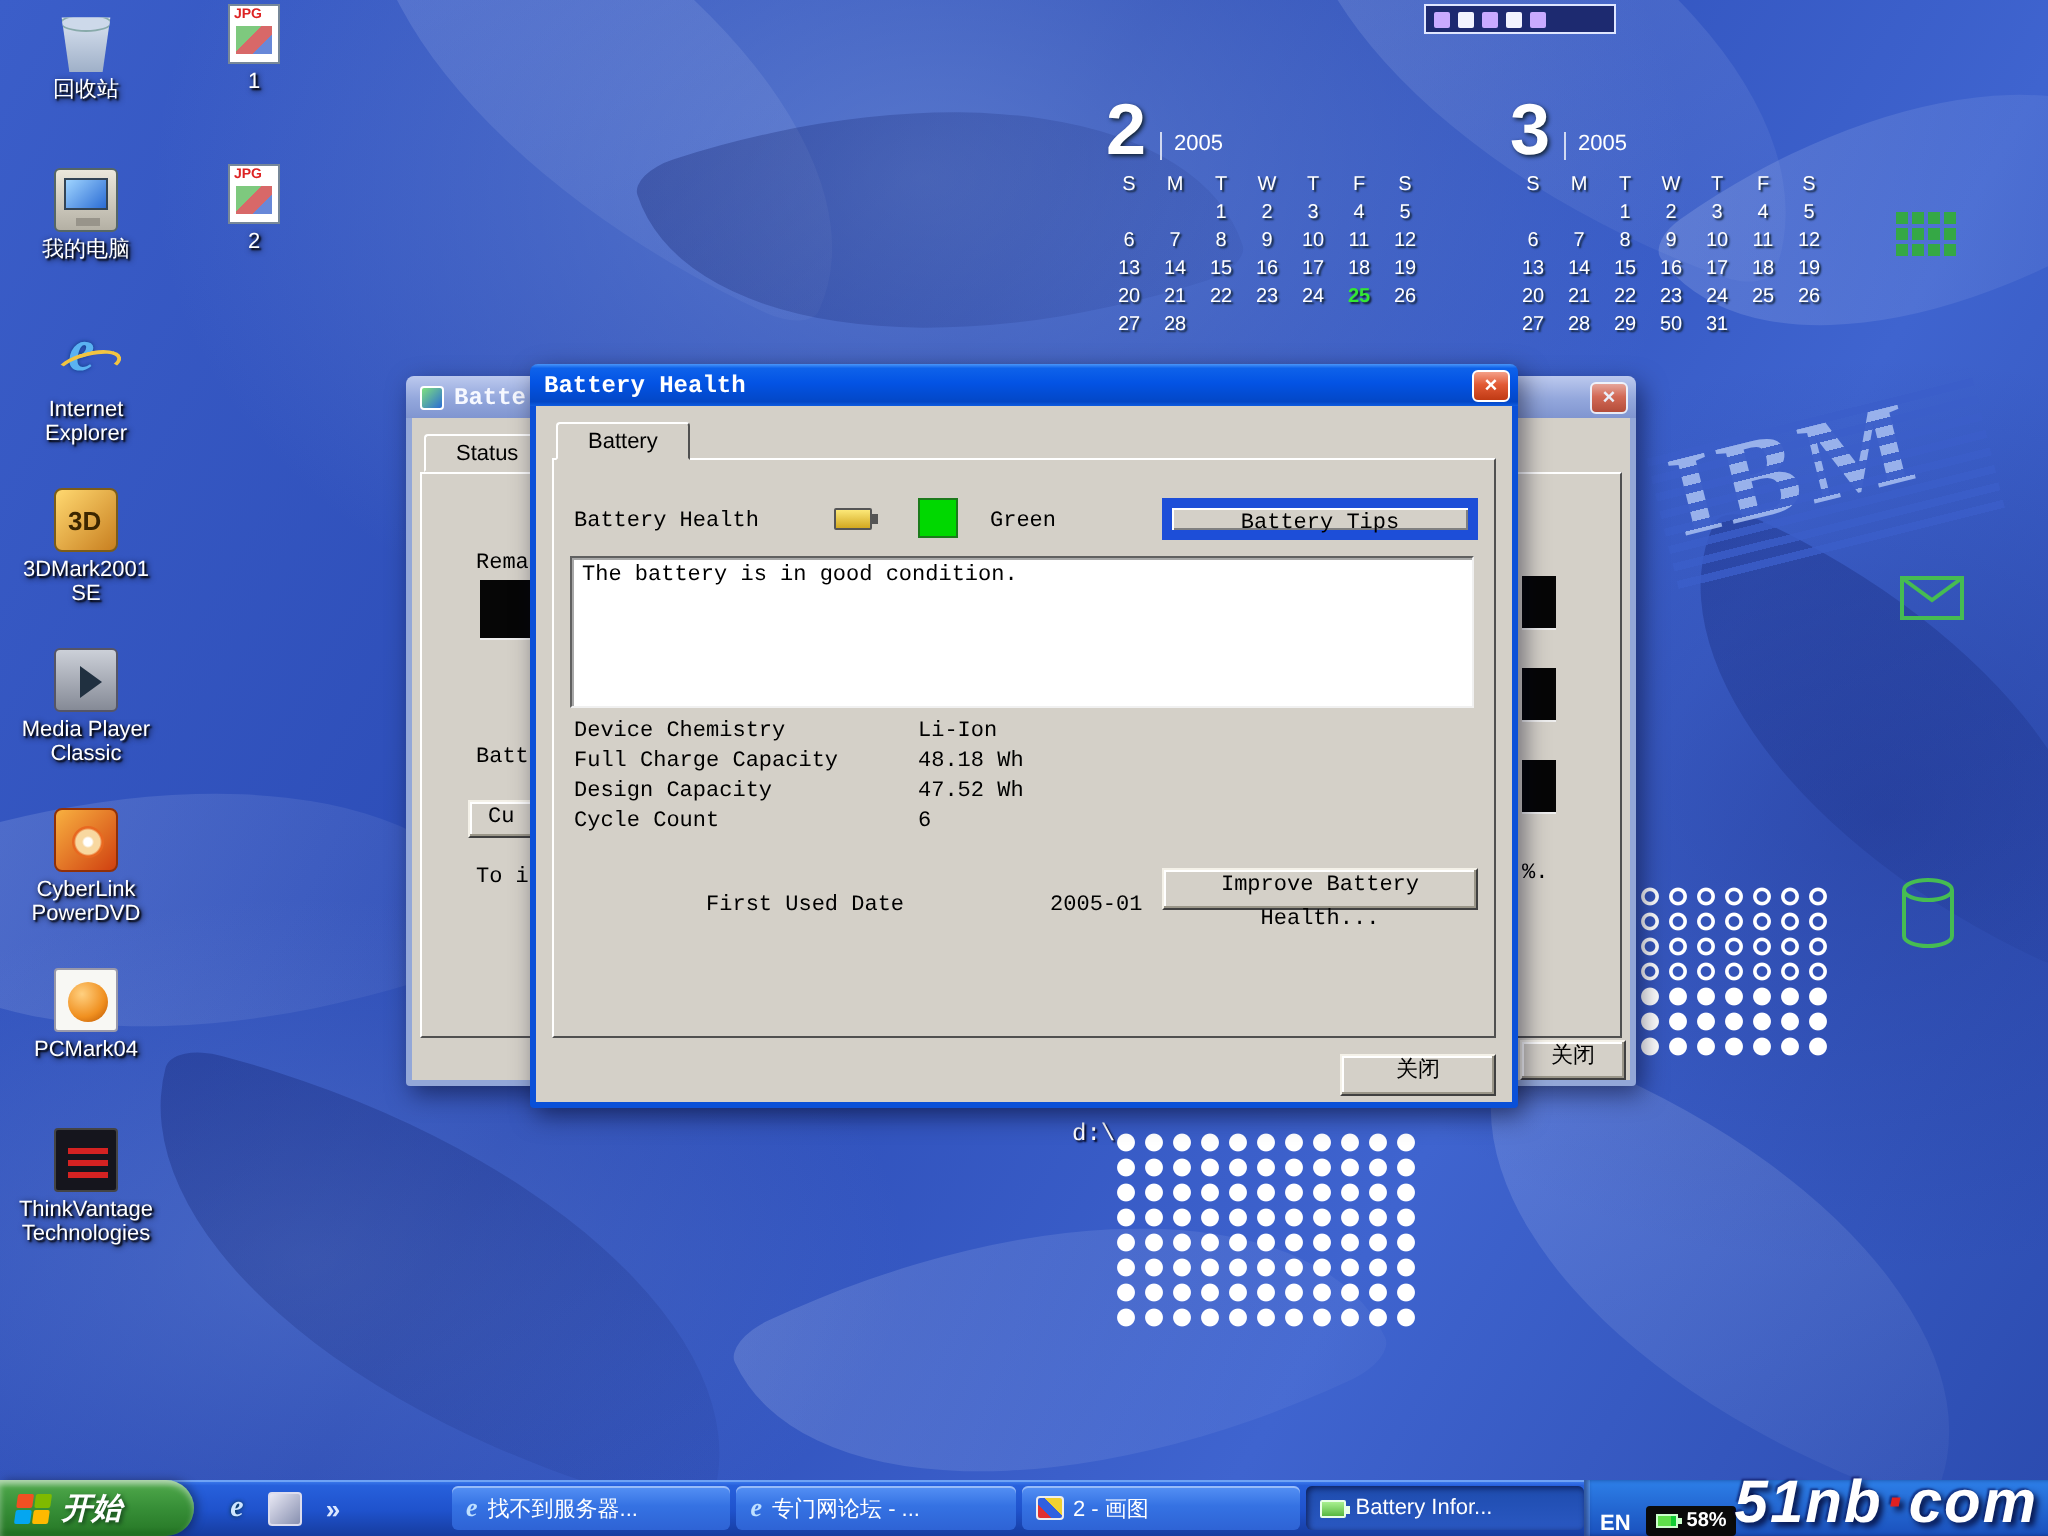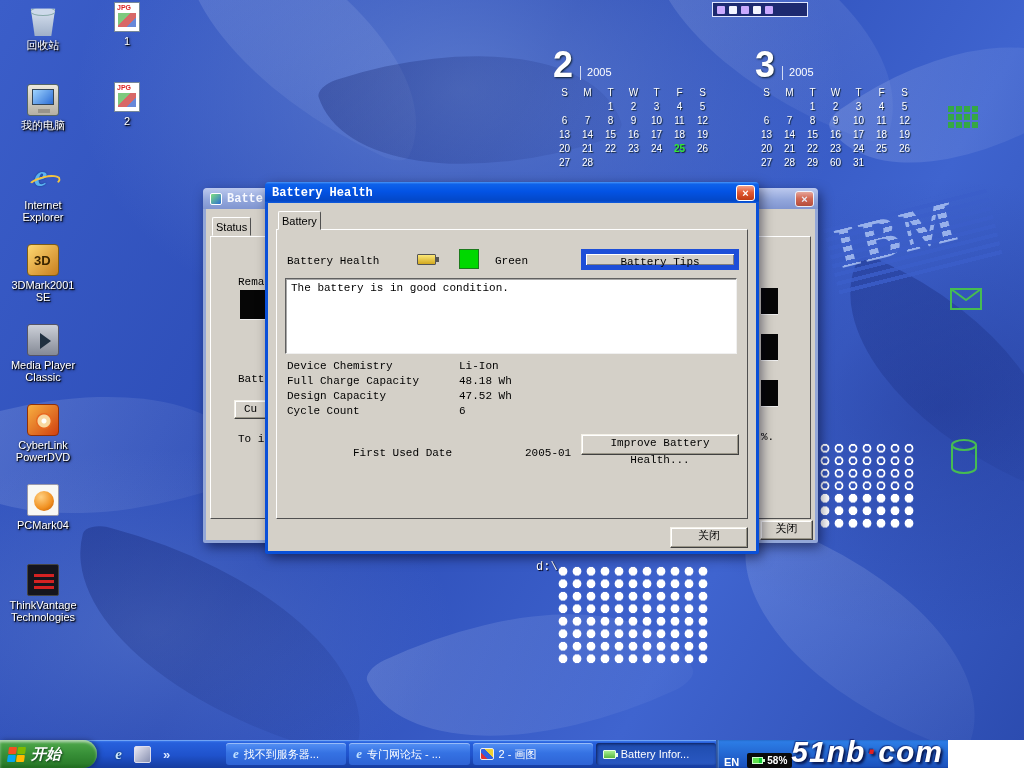--- a/index.html
+++ b/index.html
@@ -70,39 +70,39 @@
     font:bold 12px "Liberation Mono",monospace;white-space:nowrap;overflow:hidden;}
   .winbody{position:absolute;left:3px;right:3px;top:21px;bottom:3px;background:#d4d0c8;overflow:hidden;}
   .xpwin.active{background:#0a50d8;}
   .xpwin.active .titlebar{background:linear-gradient(180deg,#4a96f8 0%,#0e62ea 10%,#0353e4 45%,#0347c6 90%,#0f5ce0 100%);}
   .xpwin.inactive{background:#93a7d8;}
   .xpwin.inactive .titlebar{background:linear-gradient(180deg,#bcc9ee 0%,#93a7dc 55%,#8095d0 100%);color:#f6f8ff;}
   .xbtn{margin-left:auto;width:19px;height:16px;border:1px solid #fff;border-radius:3px;flex:0 0 auto;
     background:linear-gradient(180deg,#f4a088,#e25a34 45%,#c03a14);color:#fff;font:bold 11px/14px "Liberation Sans",sans-serif;text-align:center;cursor:pointer;}
   .xpwin.inactive .xbtn{opacity:.8;}
   .tb-icon{width:12px;height:12px;flex:0 0 auto;background:linear-gradient(135deg,#7fe07f,#2a6cd4);border:1px solid #fff;border-radius:2px;}
-  .tab{position:absolute;height:19px;padding:0 3px;background:#d4d0c8;font:11px/18px "Liberation Sans",sans-serif;z-index:3;
+  .tab{position:absolute;height:19px;padding:0 15px;background:#d4d0c8;font:11px/18px "Liberation Sans",sans-serif;z-index:3;
     border:1px solid;border-color:#fff #505050 #d4d0c8 #fff;border-radius:2px 2px 0 0;cursor:pointer;}
   .tabpage{position:absolute;background:#d4d0c8;border:1px solid;border-color:#fff #505050 #505050 #fff;z-index:2;}
   .m{position:absolute;font:11px "Liberation Mono",monospace;color:#000;white-space:pre;}
   .btn{position:absolute;background:#d4d0c8;border:1px solid;border-color:#f4f1e8 #404040 #404040 #f4f1e8;
     box-shadow:inset -1px -1px 0 #9a9689,inset 1px 1px 0 #fff;font:11px/17px "Liberation Mono",monospace;text-align:center;color:#000;cursor:pointer;}
   .btn.def{border:5px solid #1d4ed8;box-shadow:inset 1px 1px 0 #fff,inset -1px -1px 0 #808080;}
   .tbox{position:absolute;background:#fff;border:1px solid;border-color:#606060 #f0f0f0 #f0f0f0 #606060;box-shadow:inset 1px 1px 0 #a8a8a8;
     font:11px "Liberation Mono",monospace;padding:3px 5px;color:#000;}
   .swatch{position:absolute;width:20px;height:20px;border:1px solid #1c7a1c;}
   .bat{position:absolute;width:19px;height:11px;background:linear-gradient(180deg,#fce878,#d2a820);border:1px solid #555;border-radius:1px;}
   .bat::after{content:"";position:absolute;right:-4px;top:2px;width:3px;height:5px;background:#555;}
   .gauge{position:absolute;background:#060606;border-bottom:1px solid #eee;}
   .frow{height:15px;font:11px "Liberation Mono",monospace;color:#000;white-space:pre;}
   .frow .fl{display:inline-block;width:172px;}
   #bh-fields{position:absolute;left:10px;top:130px;}
 
   
-  #taskbar{position:absolute;left:0;top:740px;width:948px;height:28px;z-index:50;
+  #taskbar{position:absolute;left:0;top:740px;width:1024px;height:28px;z-index:50;
     background:linear-gradient(180deg,#4383f2 0%,#2760dc 10%,#1f52cc 55%,#163c9f 100%);box-shadow:inset 0 1px 0 #6fa3f5;}
   #start{position:absolute;left:0;top:0;width:97px;height:28px;display:flex;align-items:center;gap:6px;padding:0 10px 0 8px;cursor:pointer;
     background:linear-gradient(180deg,#7aba77 0%,#4aa347 14%,#389038 48%,#2b7e2b 84%,#1e6a1e 100%);border-radius:0 14px 14px 0;
     box-shadow:inset 0 2px 3px rgba(255,255,255,.45),2px 0 5px rgba(0,0,0,.35);}
   #start .stxt{color:#fff;font:bold italic 15px "Liberation Sans",sans-serif;text-shadow:1px 1px 2px #14421a;}
   .flag{position:relative;width:17px;height:15px;transform:skewX(-8deg);flex:0 0 auto;}
   .flag i{position:absolute;width:8px;height:7px;border-radius:1px;}
   .flag .f1{left:0;top:0;background:#f25022;} .flag .f2{right:0;top:0;background:#7fba00;}
   .flag .f3{left:0;bottom:0;background:#05a6f0;} .flag .f4{right:0;bottom:0;background:#ffb900;}
   #quicklaunch{position:absolute;left:104px;top:0;height:28px;display:flex;align-items:center;gap:7px;padding:0 6px;}
@@ -319,21 +319,21 @@
         <div class="cal-cell">20</div>
         <div class="cal-cell">21</div>
         <div class="cal-cell">22</div>
         <div class="cal-cell">23</div>
         <div class="cal-cell">24</div>
         <div class="cal-cell">25</div>
         <div class="cal-cell">26</div>
         <div class="cal-cell">27</div>
         <div class="cal-cell">28</div>
         <div class="cal-cell">29</div>
-        <div class="cal-cell">60</div>
+        <div class="cal-cell">50</div>
         <div class="cal-cell">31</div>
         <div class="cal-cell"></div>
         <div class="cal-cell"></div>
       </div>
   </div>
 
   <div class="xpwin inactive" id="bg-window" style="left:203px;top:188px;width:615px;height:355px;z-index:5;">
     <div class="titlebar">
       <span class="tb-icon"></span>
       <span class="tb-title">Batte</span>

